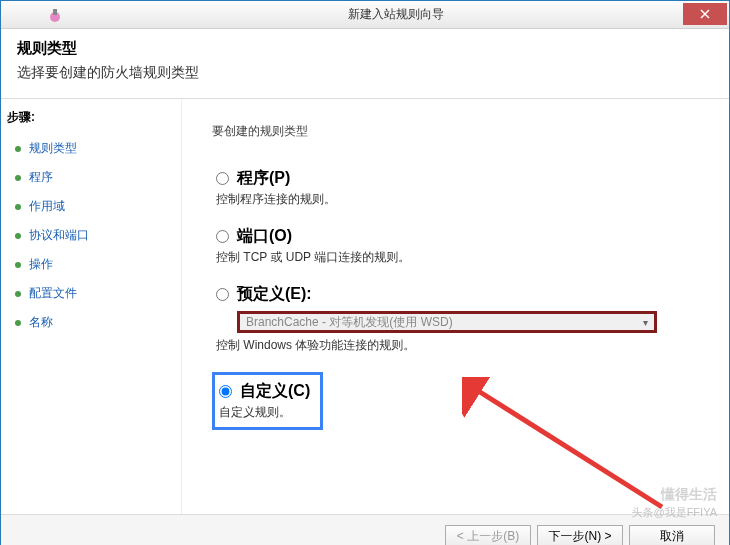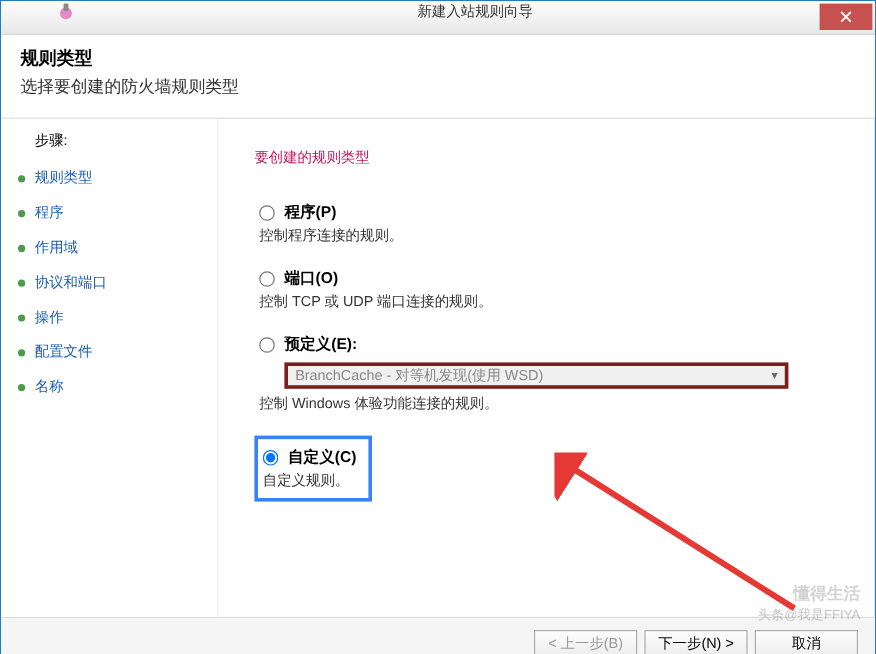--- a/index.html
+++ b/index.html
@@ -1,37 +1,37 @@
 <!DOCTYPE html>
 <html><head>
   <meta charset="utf-8">
   <style>
     * { box-sizing: border-box; margin: 0; padding: 0; }
     body { font-family: "Microsoft YaHei", sans-serif; font-size: 12px; background: #fff; }
     .window { width: 730px; height: 545px; border: 1px solid #2a7ab9; position: relative; background: #fff; }
-    .titlebar { height: 28px; background: linear-gradient(#fdfdfd, #e8e8e8); border-bottom: 1px solid #d0d0d0; display: flex; position: relative; padding-left: 38px; }
+    .titlebar { height: 28px; background: linear-gradient(#fdfdfd, #e8e8e8); border-bottom: 1px solid #d0d0d0; display: flex; align-items: center; position: relative; padding-left: 38px; }
     .titlebar-icon { width: 16px; height: 16px; margin-left: 8px; }
     .titlebar-title { flex: 1; text-align: center; font-size: 12px; color: #333; }
     .close-btn { width: 44px; height: 22px; background: #c75050; color: #fff; display: flex; align-items: center; justify-content: center; position: absolute; right: 2px; top: 2px; font-size: 14px; cursor: pointer; }
     .header { padding: 10px 16px 16px 16px; border-bottom: 1px solid #ddd; background: #fff; }
     .header h1 { font-size: 15px; font-weight: bold; color: #000; margin-bottom: 6px; }
     .header p { font-size: 14px; color: #333; }
     .body { display: flex; height: calc(100% - 28px - 56px - 44px); }
     .sidebar { width: 180px; background: #fff; padding: 6px 0; }
-    .steps-label { font-weight: normal; padding: 4px 14px 8px 28px; font-size: 12px; }
+    .steps-label { font-weight: bold; padding: 4px 14px 8px 6px; font-size: 12px; }
     .step { display: flex; align-items: center; padding: 6px 14px; cursor: pointer; }
     .step-bullet { width: 6px; height: 6px; border-radius: 50%; background: #4a9b4a; margin-right: 8px; flex-shrink: 0; }
     .step-label { color: #1a5fb4; font-size: 12px; }
     .content { flex: 1; padding: 24px 30px 10px 30px; position: relative; border-left: 1px solid #eee; }
-    .content-title { font-size: 12px; margin-bottom: 28px; color: #be185d; }
+    .content-title { font-size: 12px; margin-bottom: 28px; color: #404040; }
     .radio-group { margin-left: 4px; }
     .radio-item { margin-bottom: 18px; }
     .radio-row { display: flex; align-items: center; }
     .radio-row input[type=radio] { margin-right: 8px; }
-    .radio-label { font-weight: bold; font-size: 13px; }
+    .radio-label { font-weight: bold; font-size: 16px; }
     .radio-desc { font-size: 12px; color: #333; margin-top: 2px; }
     .dropdown { margin-left: 21px; margin-top: 6px; width: 420px; height: 22px; border: 3px solid #7f1d1d; background: #f0f0f0; color: #888; font-size: 12px; padding: 2px 6px; display: flex; align-items: center; justify-content: space-between; }
     .dropdown-arrow { font-size: 10px; color: #666; }
     .highlight-box { border: 3px solid #3b82f6; padding: 6px 10px 6px 4px; display: inline-block; margin-left: -4px; }
     .arrow-svg { position: absolute; left: 280px; top: 278px; pointer-events: none; }
     .footer { height: 44px; border-top: 1px solid #ddd; display: flex; align-items: center; justify-content: flex-end; padding-right: 14px; gap: 6px; background: #f5f5f5; }
     .btn { min-width: 86px; height: 24px; border: 1px solid #adadad; background: linear-gradient(#fdfdfd, #ececec); font-size: 12px; cursor: pointer; padding: 0 10px; }
     .btn:disabled { color: #999; cursor: default; }
     .watermark { position: absolute; right: 12px; bottom: 40px; font-size: 14px; color: rgba(200,200,200,0.8); font-weight: bold; pointer-events: none; }
     .watermark-sub { position: absolute; right: 12px; bottom: 24px; font-size: 11px; color: rgba(180,180,180,0.8); pointer-events: none; }

